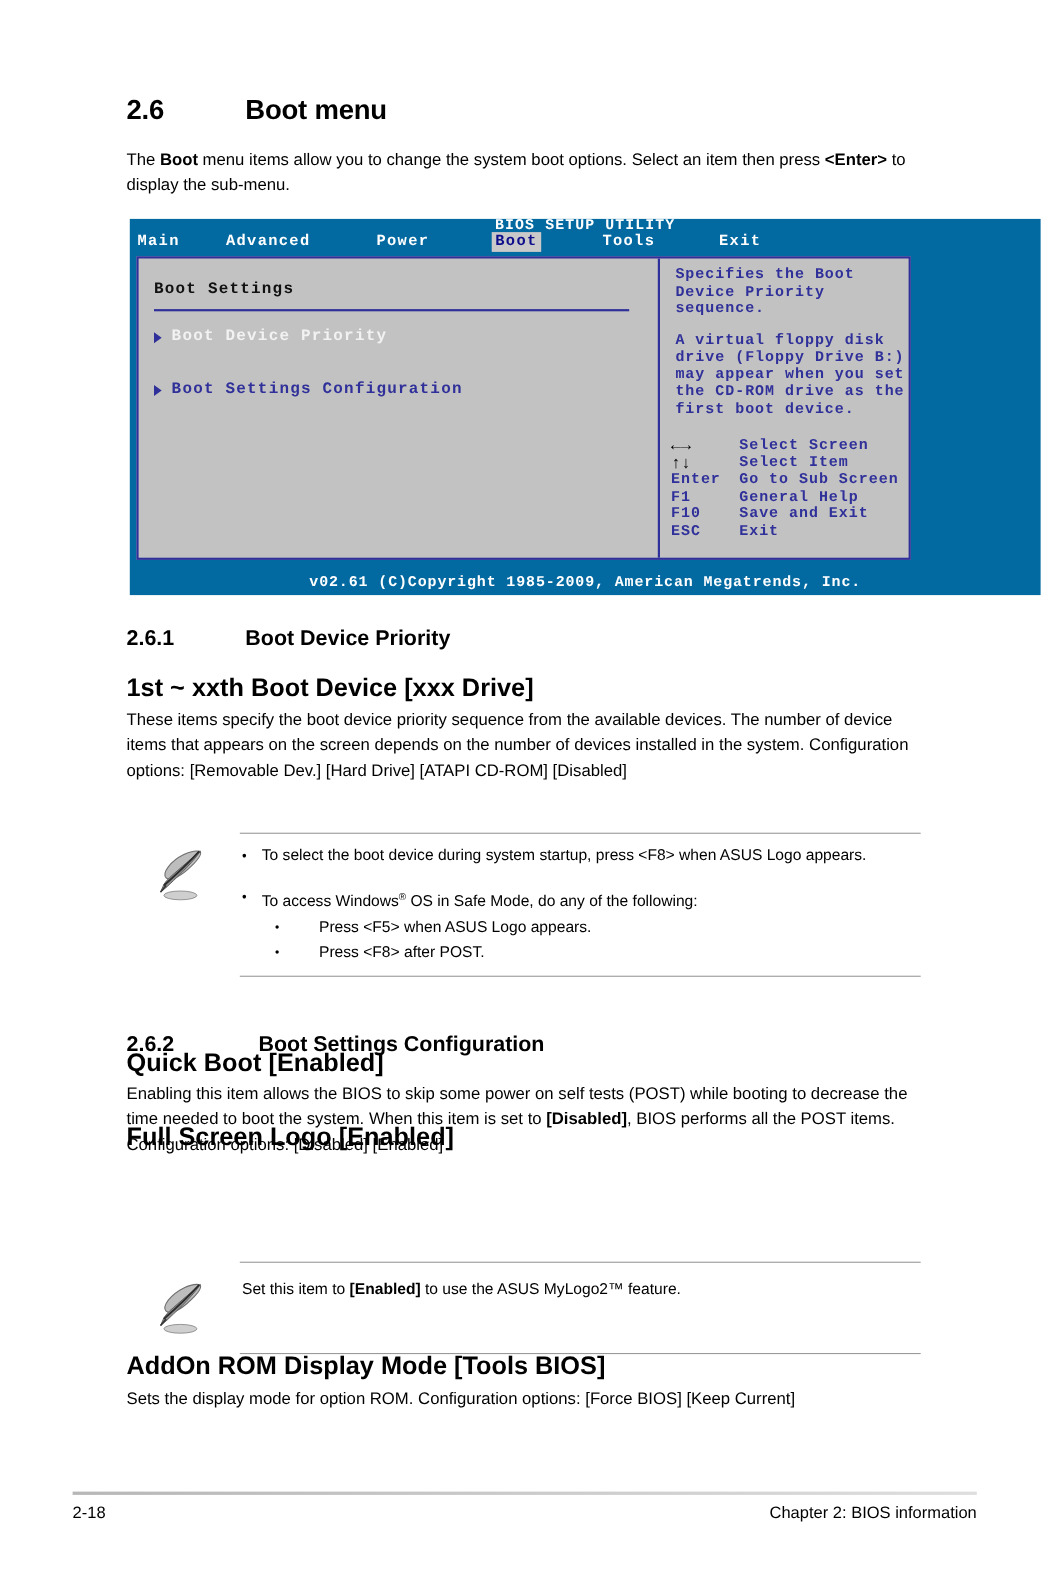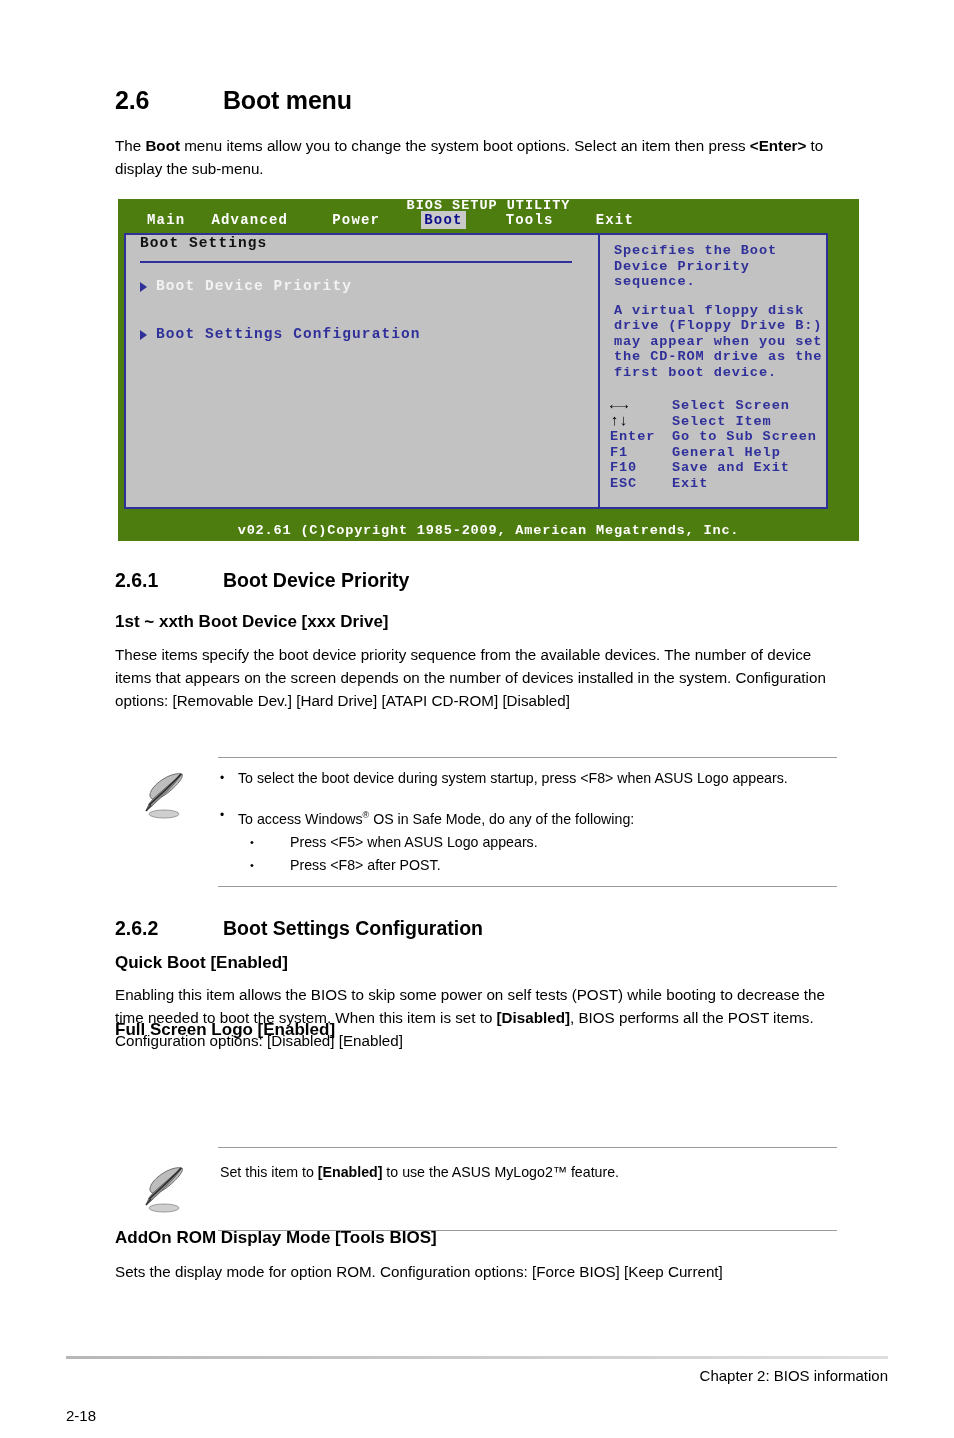--- a/index.html
+++ b/index.html
@@ -42,38 +42,38 @@
   .sub-head {
     display: flex;
     align-items: baseline;
     font-weight: bold;
     font-size: 19.5px;
   }
   .sub-head .num { width: 108px; flex: 0 0 108px; }
 
   .item-head {
     font-weight: bold;
-    font-size: 17px;
+    font-size: 23px;
   }
 
   .para {
     font-size: 15.2px;
     line-height: 23px;
     text-align: left;
   }
   .para b { font-weight: bold; }
 
   
   .bios {
     position: absolute;
     left: 118px;
     top: 199px;
-    width: 741px;
+    width: 828px;
     height: 342px;
-    background: #4d7c0f;
+    background: #0369a1;
     font-family: "Liberation Mono", "DejaVu Sans Mono", monospace;
     overflow: hidden;
   }
   .bios-title {
     position: absolute;
     left: 0; top: 0;
     width: 100%;
     text-align: center;
     color: #ffffff;
     font-size: 13.5px;
@@ -83,22 +83,23 @@
     height: 10px;
     overflow: hidden;
   }
   .bios-menubar {
     position: absolute;
     left: 0; top: 10px;
     width: 100%;
     height: 22px;
     display: flex;
     align-items: center;
-    padding-left: 26px;
+    padding-left: 4px;
     box-sizing: border-box;
+    gap: 16px;
   }
   .bios-menubar .mi {
     color: #ffffff;
     font-size: 14px;
     font-weight: bold;
     letter-spacing: 1.2px;
     padding: 1px 3px;
   }
   .bios-menubar .mi.sel {
     background: #c9c9c9;
@@ -119,21 +120,21 @@
     height: 276px;
     background: #c2c2c2;
     border: 2px solid #30309a;
     box-sizing: border-box;
     display: flex;
   }
   .bios-left {
     position: relative;
     width: 472px;
     flex: 0 0 472px;
-    padding: 0 0 0 14px;
+    padding: 20px 0 0 14px;
     box-sizing: border-box;
   }
   .bios-divider {
     width: 2px;
     background: #30309a;
     flex: 0 0 2px;
   }
   .bios-right {
     position: relative;
     flex: 1 1 auto;
@@ -280,21 +281,20 @@
     top: 1356px;
     width: 822px;
     height: 3px;
     background: linear-gradient(to right, #b7b7b7, #dedede);
   }
   .foot-left {
     position: absolute;
     left: 66px;
     top: 1367px;
     font-size: 15px;
-    margin-top: 40px;
   }
   .foot-right {
     position: absolute;
     right: 66px;
     top: 1367px;
     font-size: 15px;
   }
 </style>
 </head>
 <body>
@@ -425,21 +425,21 @@
               <span class="bu">•</span>
               <span>Press &lt;F8&gt; after POST.</span>
             </div>
           </span>
         </div>
       </div>
     </div>
     <div class="line"></div>
   </div>
 
-  <div class="doc-body sub-head" style="top:917px;">
+  <div class="doc-body sub-head" style="top:938px;gap:12px;">
     <span class="num">2.6.2</span>
     <span>Boot Settings Configuration</span>
   </div>
 
   <div class="doc-body item-head" style="top:953px;">Quick Boot [Enabled]</div>
 
   <div class="doc-body para" style="top:983px;">
     <span>Enabling this item allows the BIOS to skip some power on self tests (POST) while booting to decrease the time needed to boot the system. When this item is set to </span><b>[Disabled]</b><span>, BIOS performs all the POST items. Configuration options: [Disabled] [Enabled]</span>
   </div>
 

